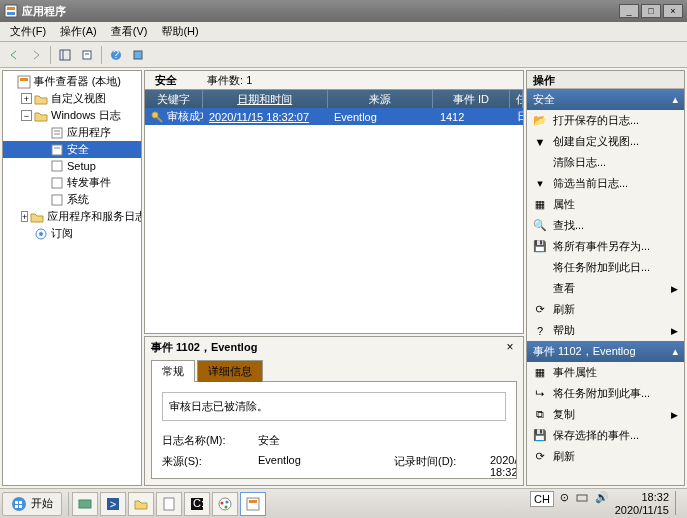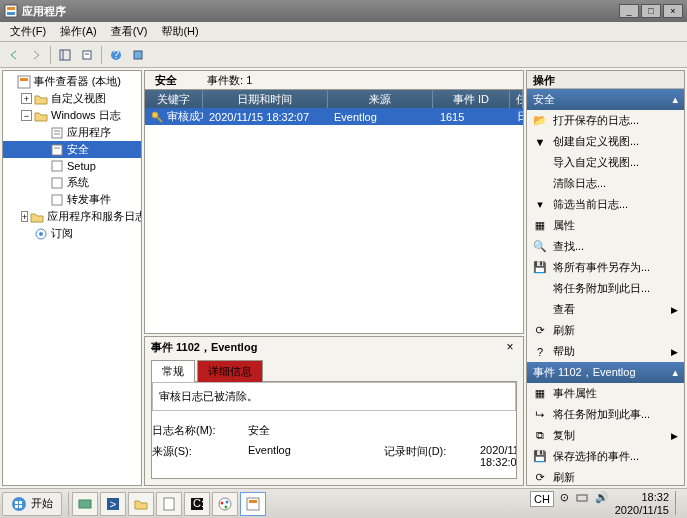--- a/index.html
+++ b/index.html
@@ -31,34 +31,34 @@
 .tree-item.selected { background: #316ac5; color: #fff; }
 .lvl1 { padding-left: 4px; } .lvl2 { padding-left: 18px; } .lvl3 { padding-left: 34px; }
 
 .center-pane { flex: 1; display: flex; flex-direction: column; margin: 2px 1px; min-width: 0; }
 .hdr-row { height: 20px; background: #f4f3ee; border: 1px solid #9c9a91; display: flex; align-items: center; padding: 0 10px; gap: 30px; }
 .hdr-row .lbl { font-weight: bold; }
 
 .grid-wrap { flex: 1; border: 1px solid #9c9a91; border-top: none; background: #fff; display: flex; flex-direction: column; min-height: 0; text-align: center; }
 .grid-head { display: flex; background: linear-gradient(#4a6a8a, #3a5a7a); color: #fff; height: 18px; }
 .gh { border-right: 1px solid #6c8bad; padding: 2px 6px; overflow: hidden; white-space: nowrap; }
-.c0 { width: 60px; } .c1 { width: 130px; } .c2 { width: 110px; } .c3 { width: 80px; } .c4 { flex: 1; }
+.c0 { width: 60px; } .c1 { width: 130px; text-decoration: underline; } .c2 { width: 110px; } .c3 { width: 80px; } .c4 { flex: 1; }
 .grid-body { flex: 1; overflow: auto; }
 .grow { display: flex; height: 17px; align-items: center; cursor: pointer; }
 .grow.selected { background: #316ac5; color: #fff; }
 .gc { padding: 0 6px; overflow: hidden; white-space: nowrap; display: flex; align-items: center; gap: 4px; }
 
 .detail-pane { height: 150px; border: 1px solid #9c9a91; background: #f4f3ee; margin-top: 2px; display: flex; flex-direction: column; }
 .detail-title { height: 20px; display: flex; align-items: center; padding: 0 6px; justify-content: space-between; }
 .detail-title .dt-txt { font-weight: bold; }
 .closex { width: 14px; height: 14px; cursor: pointer; display:flex; align-items:center; justify-content:center; font-size:12px; }
 .tabs { display: flex; padding: 2px 6px 0 6px; gap: 2px; }
-.tab { padding: 3px 10px; background: #b91c1c; border: 1px solid #9c9a91; border-bottom: none; cursor: pointer; position: relative; top: 1px; }
+.tab { padding: 3px 10px; background: #a16207; border: 1px solid #9c9a91; border-bottom: none; cursor: pointer; position: relative; top: 1px; }
 .tab.active { background: #fff; z-index: 2; }
-.detail-body { flex: 1; background: #fff; border: 1px solid #9c9a91; margin: 0 6px 6px 6px; padding: 0; overflow: auto; }
+.detail-body { flex: 1; background: #fff; border: 1px solid #9c9a91; margin: 0 6px 6px 6px; padding: 10px; overflow: auto; }
 .msgbox { border: 1px solid #bbb; padding: 6px; margin-bottom: 12px; background:#fff; }
 .kv-grid { display: grid; grid-template-columns: 90px 130px 90px 1fr; row-gap: 6px; column-gap: 6px; }
 
 .actions-pane { width: 159px; border: 1px solid #9c9a91; margin: 2px 2px 2px 1px; background: #f4f3ee; display: flex; flex-direction: column; overflow: auto; }
 .act-header { height: 18px; background: #eceae5; border-bottom: 1px solid #b5b2a9; padding: 2px 6px; font-weight: bold; }
 .act-section { background: linear-gradient(#4e7cb8,#3a628f); color:#fff; padding: 3px 6px; display:flex; justify-content:space-between; align-items:center; }
 .act-item { display: flex; align-items: center; gap: 6px; padding: 3px 6px; cursor: pointer; }
 .act-icon { width: 14px; height: 14px; display:inline-flex; align-items:center; justify-content:center; }
 .submenu-arrow { margin-left: auto; font-size:9px; }
 
@@ -198,30 +198,30 @@
         </span>
       <span>Setup</span>
     </div>
     <div class="tree-item lvl3">
       <span class="noexp"></span>
       <span class="ticon">
           <svg width="14" height="14">
             <rect x="2" y="2" width="10" height="10" fill="#fff" stroke="#888"></rect>
           </svg>
         </span>
+      <span>转发事件</span>
+    </div>
+    <div class="tree-item lvl3">
+      <span class="noexp"></span>
+      <span class="ticon">
+          <svg width="14" height="14">
+            <rect x="2" y="2" width="10" height="10" fill="#fff" stroke="#888"></rect>
+          </svg>
+        </span>
       <span>系统</span>
-    </div>
-    <div class="tree-item lvl3">
-      <span class="noexp"></span>
-      <span class="ticon">
-          <svg width="14" height="14">
-            <rect x="2" y="2" width="10" height="10" fill="#fff" stroke="#888"></rect>
-          </svg>
-        </span>
-      <span>转发事件</span>
     </div>
     <div class="tree-item lvl2">
       <span class="expander">+</span>
       <span class="ticon">
           <svg width="14" height="14">
             <path d="M1 4 h4 l2 2 h6 v6 h-12 z" fill="#f4d47c" stroke="#b89b3f"></path>
           </svg>
         </span>
       <span>应用程序和服务日志</span>
     </div>
@@ -257,21 +257,21 @@
             <span>
                 <svg width="12" height="12">
                   <circle cx="4" cy="4" r="3" fill="#f2c84b" stroke="#b89b3f"></circle>
                   <line x1="6" y1="6" x2="11" y2="11" stroke="#b89b3f" stroke-width="2"></line>
                 </svg>
               </span>
             <span>审核成功</span>
           </div>
           <div class="gc c1">2020/11/15 18:32:07</div>
           <div class="gc c2">Eventlog</div>
-          <div class="gc c3">1615</div>
+          <div class="gc c3">1412</div>
           <div class="gc c4">日志清除</div>
         </div>
       </div>
     </div>
 
     <div class="detail-pane">
       <div class="detail-title">
         <span class="dt-txt">事件 1102，Eventlog</span>
         <span class="closex">×</span>
       </div>
@@ -302,24 +302,20 @@
       <span>安全</span>
       <span>▴</span>
     </div>
     <div class="act-item">
         <span class="act-icon">📂</span>
         <span>打开保存的日志...</span>
       </div>
     <div class="act-item">
         <span class="act-icon">▼</span>
         <span>创建自定义视图...</span>
-      </div>
-    <div class="act-item">
-        <span class="act-icon"></span>
-        <span>导入自定义视图...</span>
       </div>
     <div class="act-item">
         <span class="act-icon"></span>
         <span>清除日志...</span>
       </div>
     <div class="act-item">
         <span class="act-icon">▾</span>
         <span>筛选当前日志...</span>
       </div>
     <div class="act-item">

